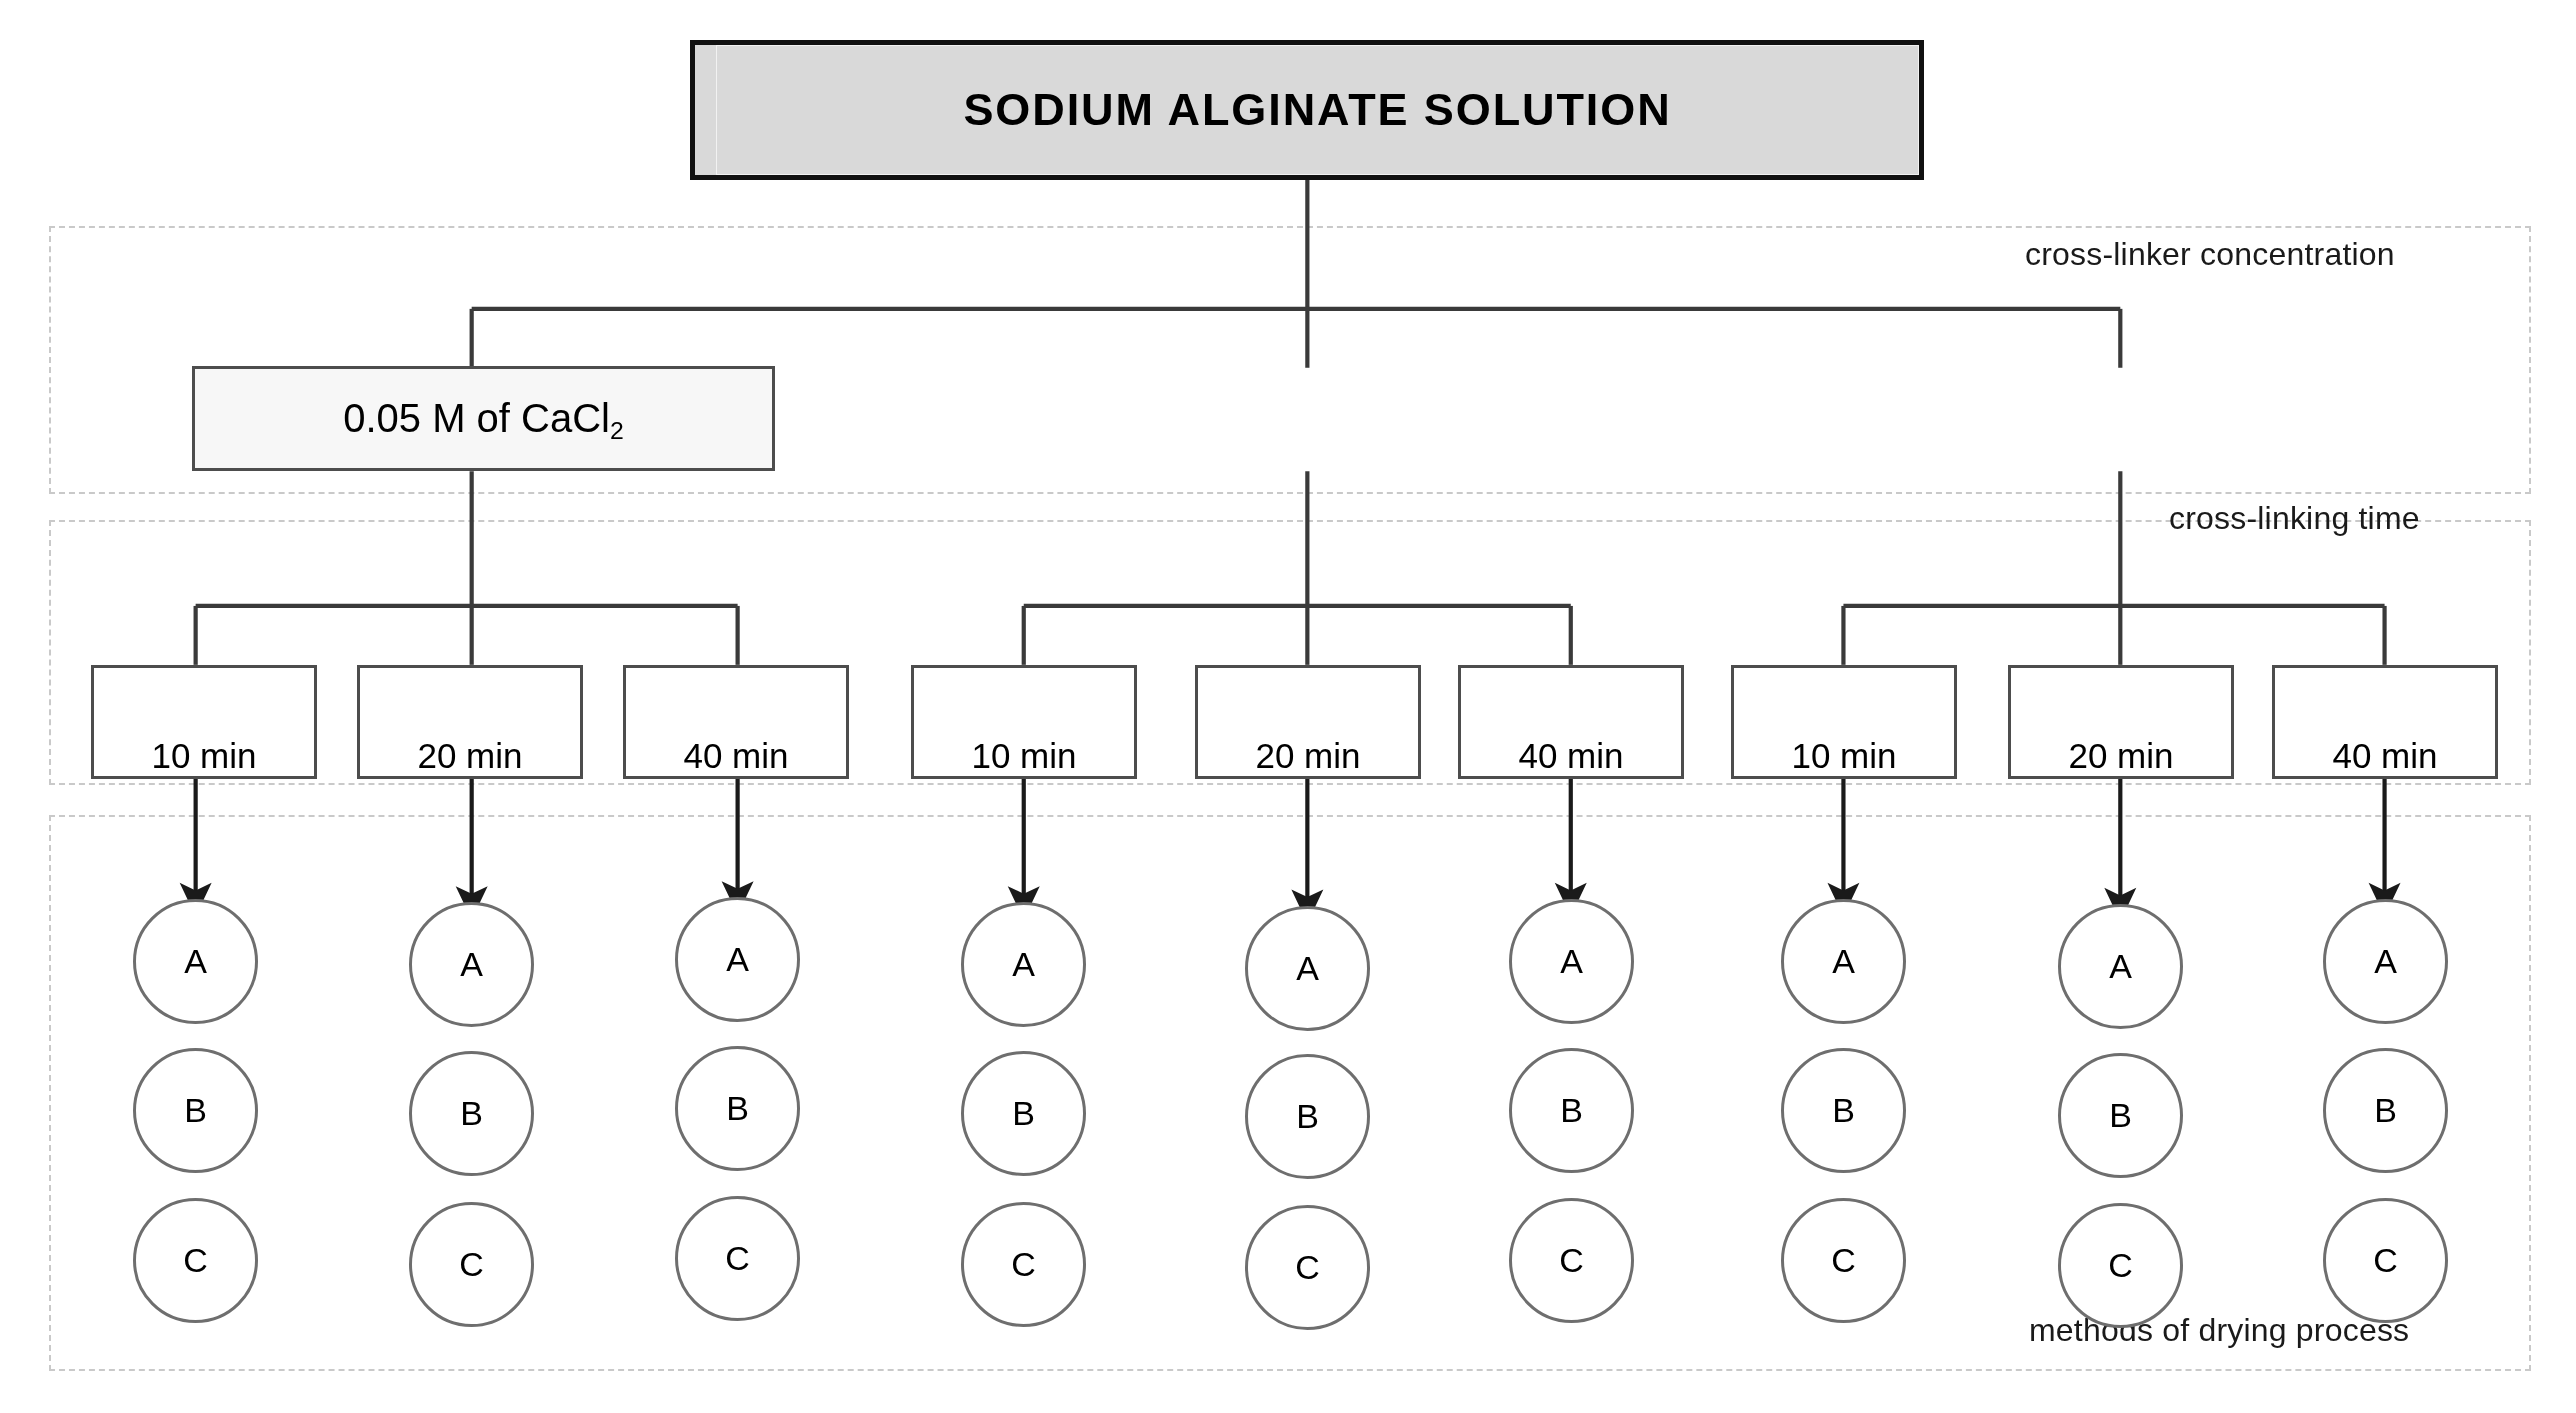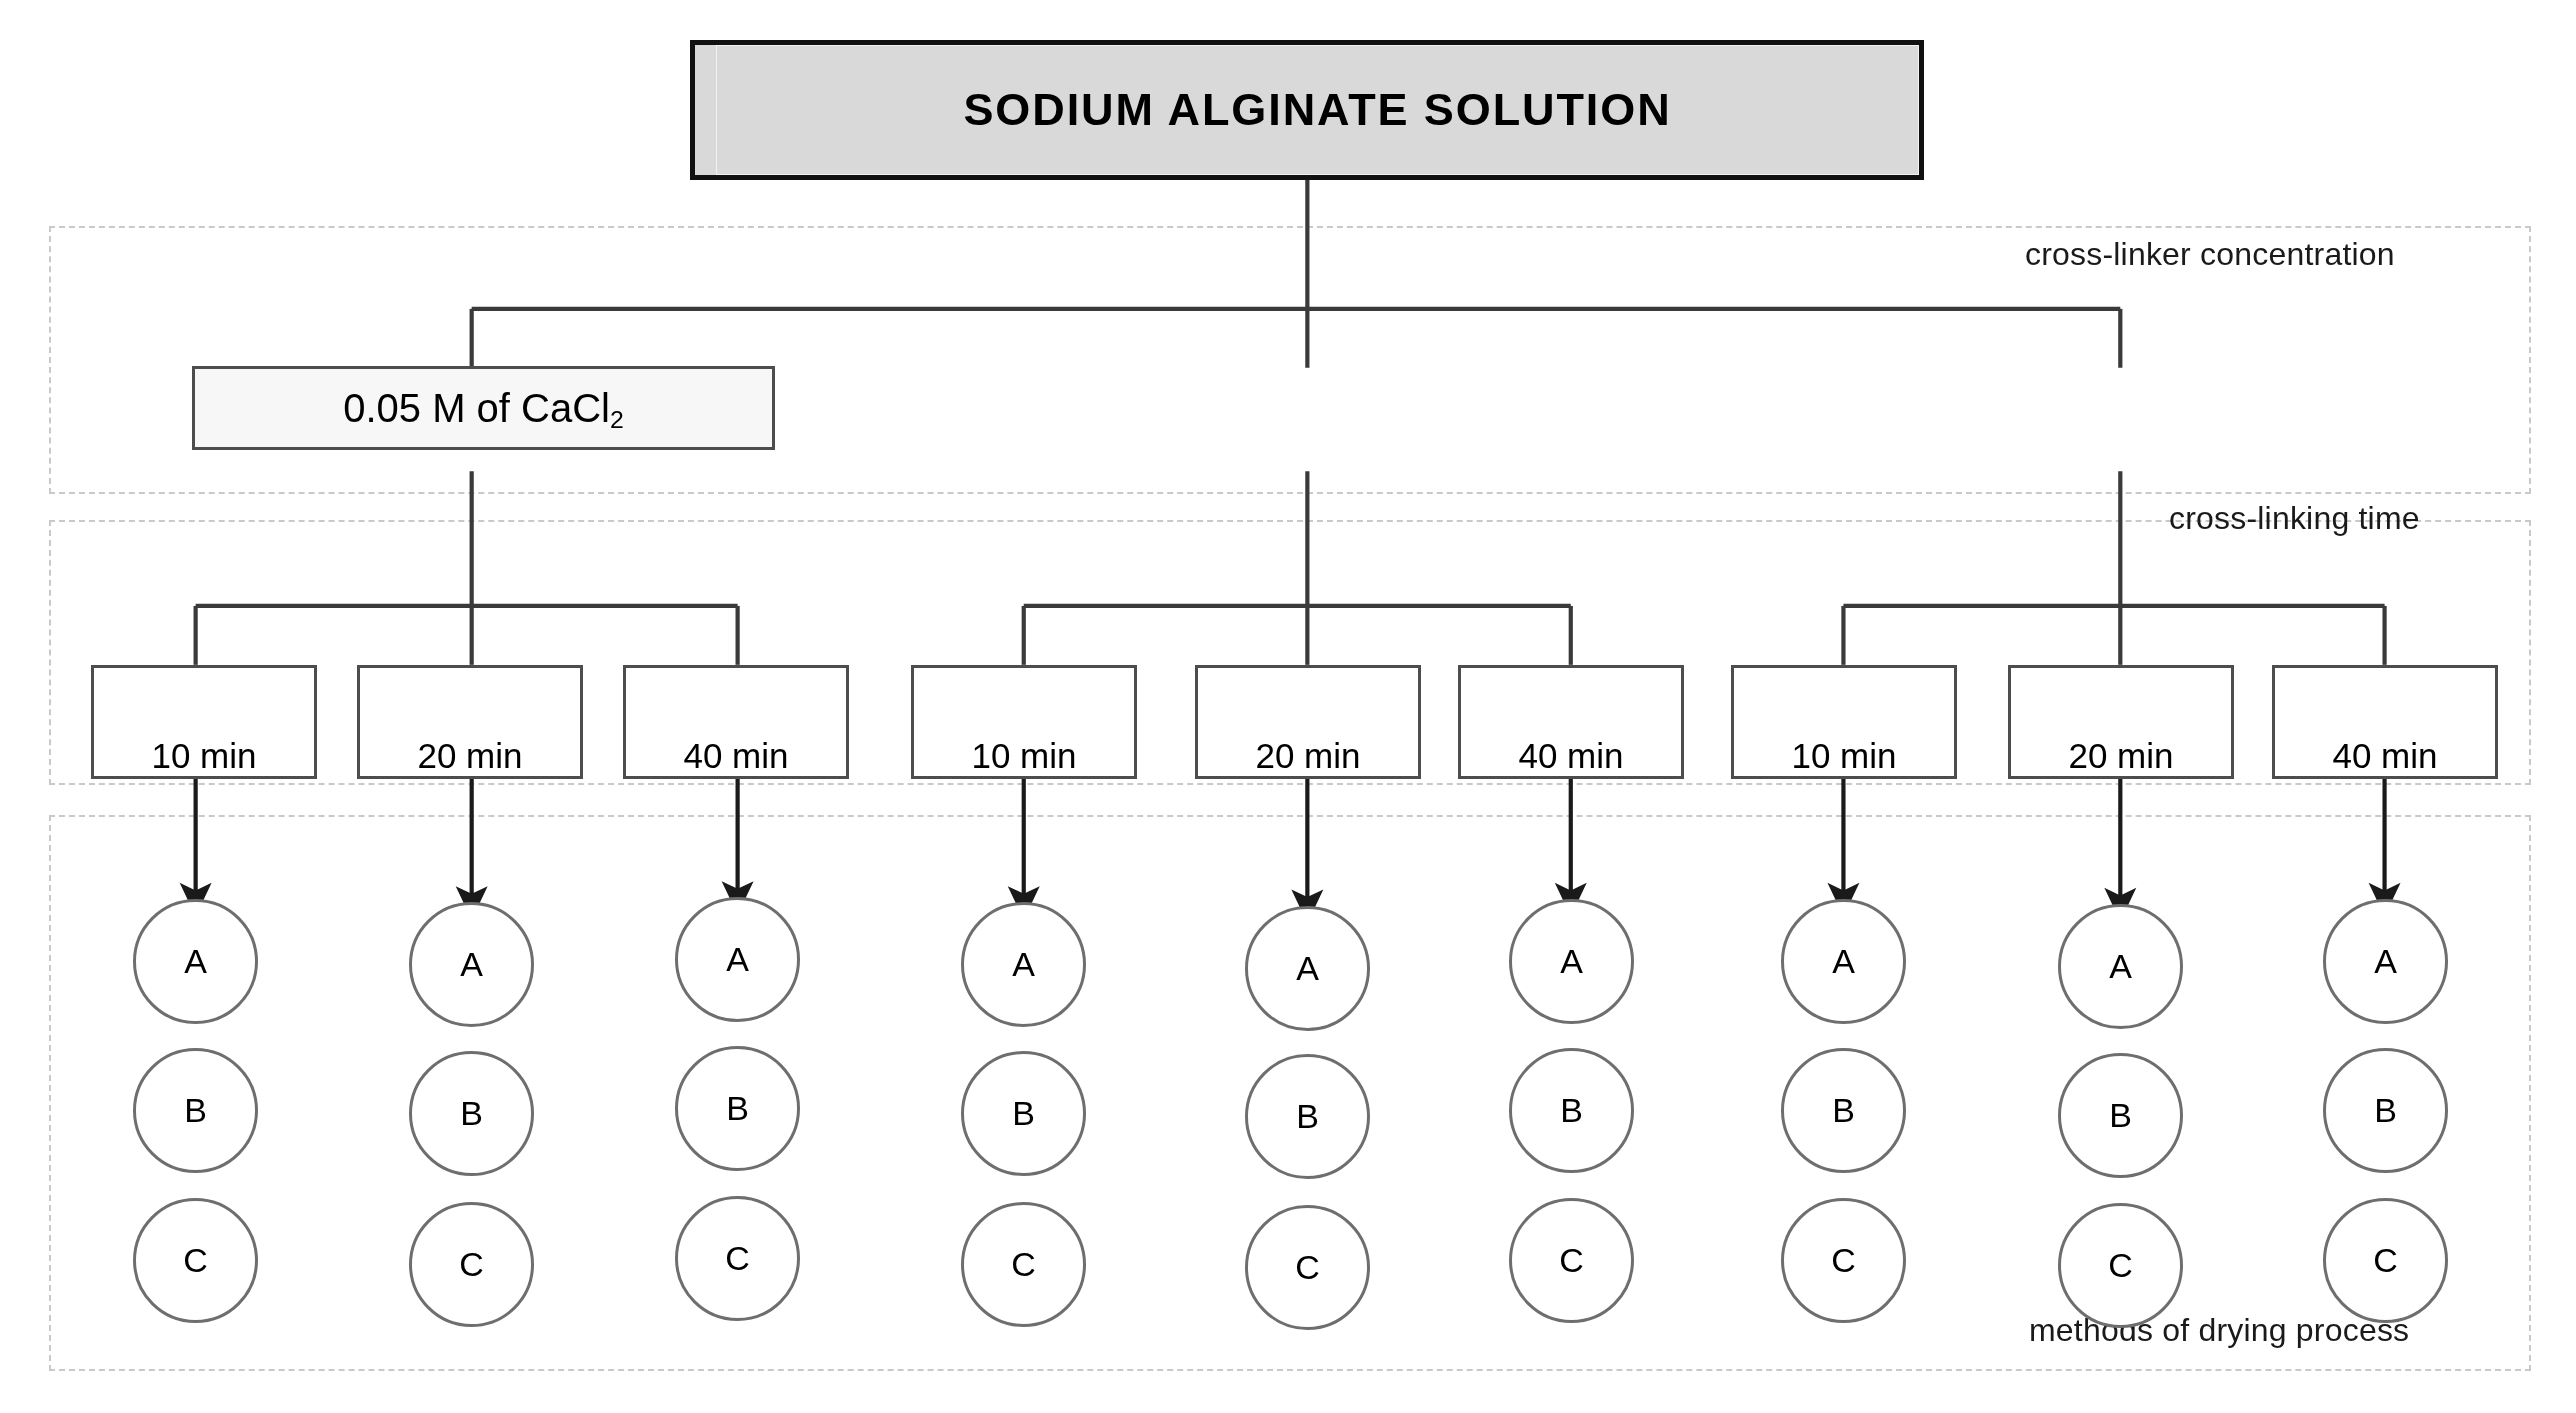--- a/index.html
+++ b/index.html
@@ -176,21 +176,21 @@
       <line x1="2833" y1="925" x2="2833" y2="1068"></line>
     </g>
   </svg>
 
   <div class="title-box" style="left:690px; top:40px; width:1234px; height:140px;">
     <div class="inner">
       <span class="title-text">SODIUM ALGINATE SOLUTION</span>
     </div>
   </div>
 
-  <div class="conc-box" style="left:192px; top:366px; width:583px; height:84px;">
+  <div class="conc-box" style="left:192px; top:366px; width:583px; height:105px;">
     <span class="conc-text"><span>0.05</span>&nbsp;<span>M of CaCl</span><sub>2</sub></span>
   </div>
 
 
 
   <div class="time-box" style="left:91px; top:665px; width:226px; height:114px;">
     <span class="time-text">10 min</span>
   </div>
   <div class="time-box" style="left:357px; top:665px; width:226px; height:114px;">
     <span class="time-text">20 min</span>

